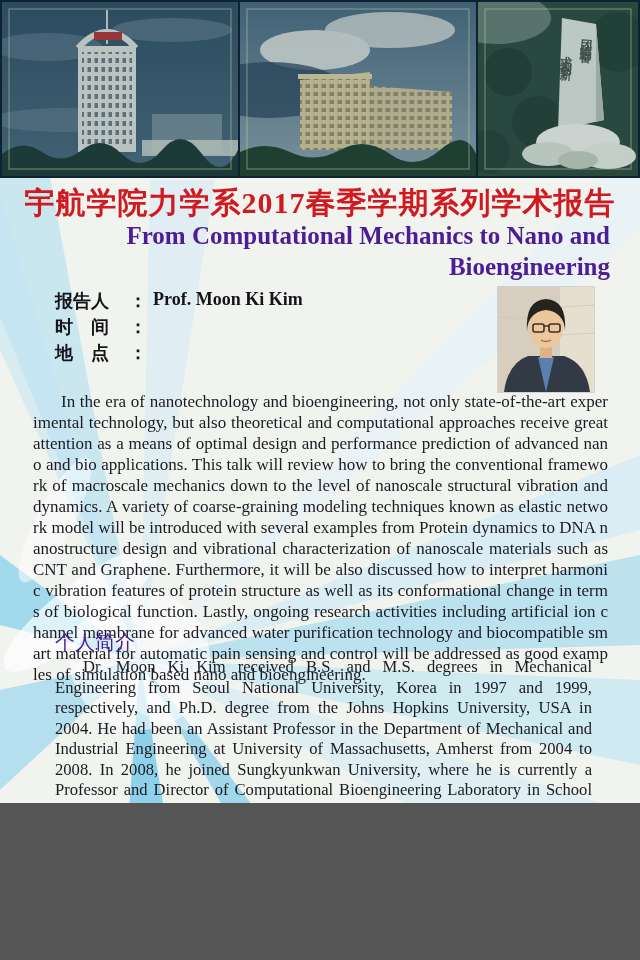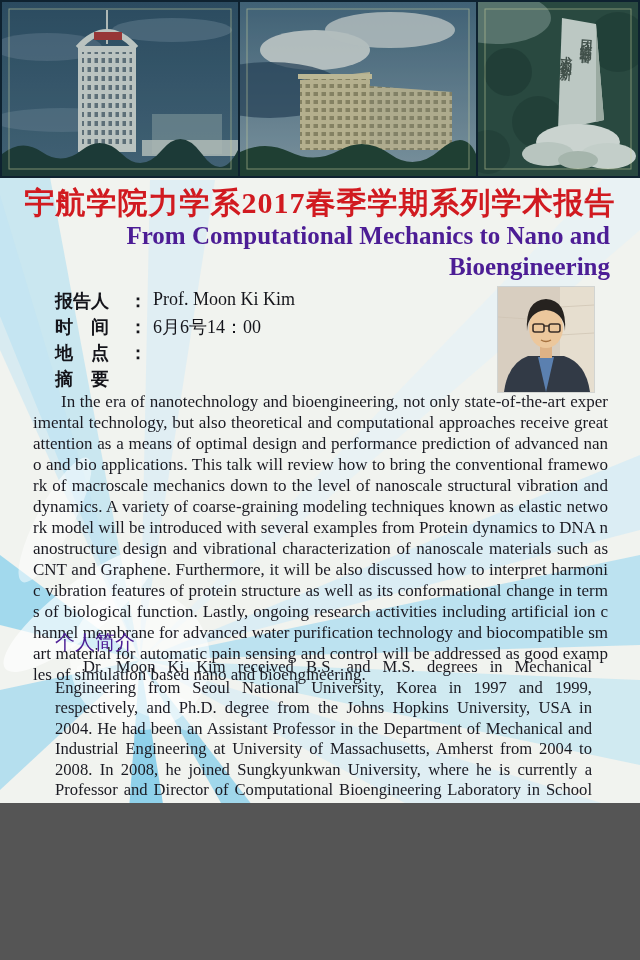--- a/index.html
+++ b/index.html
@@ -24,21 +24,21 @@
   .series-title{position:absolute;top:183px;left:0;width:640px;text-align:center;
     font-size:30px;font-weight:bold;color:#d11a20;letter-spacing:1px;}
   .talk-title{position:absolute;top:220px;left:30px;width:580px;text-align:right;
     font-size:25px;font-weight:bold;color:#4c1d95;line-height:1.25;}
   
   .info{position:absolute;top:289px;left:55px;width:430px;font-size:18px;color:#14141a;}
   .info .row{display:flex;align-items:flex-start;height:26px;margin-bottom:0;}
   .info .lbl{width:74px;font-weight:600;}
   .info .colon{width:24px;font-weight:600;}
   .info .val{font-weight:normal;}
-  .info .val.bold{font-weight:normal;}
+  .info .val.bold{font-weight:bold;}
   
   .portrait{position:absolute;top:287px;left:498px;width:96px;height:105px;
     box-shadow:0 0 0 1px rgba(120,120,120,.25);}
   .portrait svg{display:block;width:100%;height:100%;}
   
   .abstract{position:absolute;top:391px;left:33px;width:575px;margin:0;
     font-size:17px;line-height:21px;text-align:justify;word-break:break-all;
     text-indent:28px;color:#1a1a22;}
   .bio-heading{position:absolute;top:629px;left:55px;font-size:20px;
     font-family:"Liberation Sans","DejaVu Sans",sans-serif;font-weight:500;color:#4c1d95;}
@@ -154,28 +154,24 @@
 
   <div class="info">
     <div class="row">
       <span class="lbl">报告人</span>
       <span class="colon">：</span>
       <span class="val bold">Prof. Moon Ki Kim</span>
     </div>
     <div class="row">
       <span class="lbl">时　间</span>
       <span class="colon">：</span>
-      <span class="val">6月6号14：00</span>
     </div>
     <div class="row">
       <span class="lbl">地　点</span>
       <span class="colon">：</span>
-    </div>
-    <div class="row">
-      <span class="lbl">摘　要</span>
     </div>
   </div>
 
   <div class="portrait">
     <svg viewBox="0 0 96 105" preserveAspectRatio="none">
       <rect width="96" height="105" fill="#d8cec0"></rect>
       <rect x="62" y="0" width="34" height="105" fill="#e6decf"></rect>
       <line x1="62" y1="20" x2="96" y2="18" stroke="#c4b8a6" stroke-width="1" opacity="0.5"></line>
       <line x1="62" y1="48" x2="96" y2="46" stroke="#c4b8a6" stroke-width="1" opacity="0.5"></line>
       <line x1="0" y1="30" x2="30" y2="32" stroke="#c9bdab" stroke-width="1" opacity="0.4"></line>

